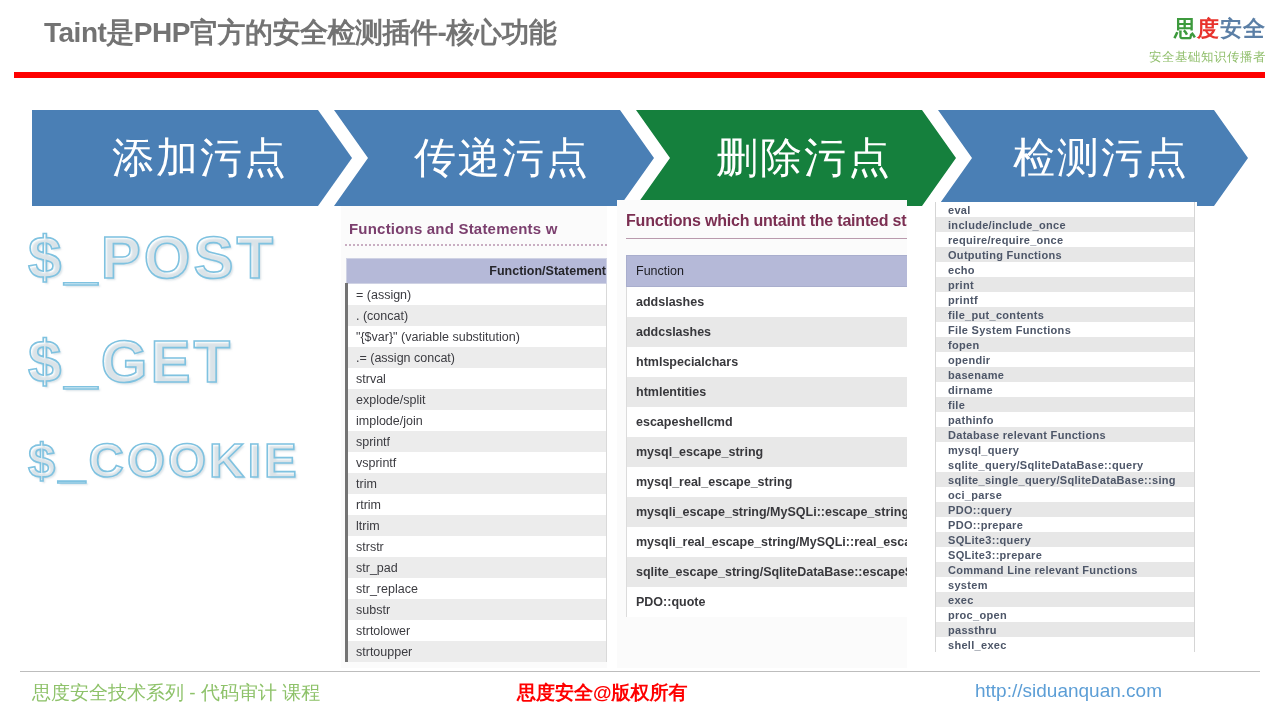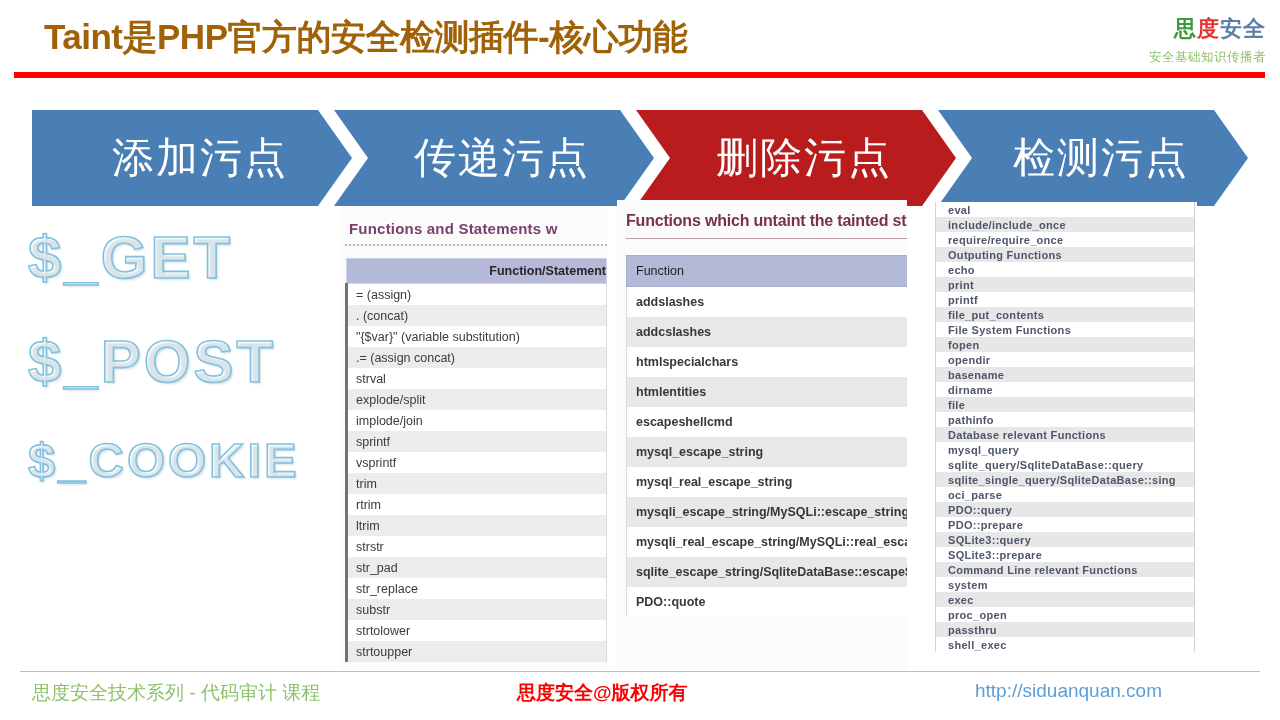--- a/index.html
+++ b/index.html
@@ -5,21 +5,21 @@
 <style>
   html,body{margin:0;padding:0;}
   body{
     width:1280px;height:720px;overflow:hidden;background:#ffffff;
     font-family:"Liberation Sans","DejaVu Sans",sans-serif;
     position:relative;
   }
   
   #slide-title{
     position:absolute;left:44px;top:14px;
-    font-size:35px;font-weight:bold;color:#a16207;
+    font-size:28px;font-weight:bold;color:#737373;
     letter-spacing:-0.5px;white-space:nowrap;
   }
   #brand-logo{
     position:absolute;right:14px;top:14px;text-align:right;white-space:nowrap;
   }
   #brand-logo .bl{font-size:22px;font-weight:bold;letter-spacing:1px;}
   #brand-logo .g{color:#3d9a3d;}
   #brand-logo .r{color:#e8322c;}
   #brand-logo .b{color:#5b7fa6;}
   #brand-tagline{
@@ -141,31 +141,31 @@
 
 <div id="red-rule" style="background: rgb(254, 0, 0);"></div>
 
 <div id="chevron-band">
   <div class="chev first" style="left: 0px; width: 320px; background: rgb(74, 127, 181);">
     <span>添加污点</span>
   </div>
   <div class="chev" style="left: 302px; width: 320px; background: rgb(74, 127, 181);">
     <span>传递污点</span>
   </div>
-  <div class="chev" style="left: 604px; width: 320px; background: #b91c1c;">
+  <div class="chev" style="left: 604px; width: 320px; background: #15803d;">
     <span>删除污点</span>
   </div>
   <div class="chev" style="left: 906px; width: 310px; background: rgb(74, 127, 181);">
     <span>检测污点</span>
   </div>
 </div>
 
 <div id="superglobals">
+  <div class="sg">$_POST</div>
   <div class="sg">$_GET</div>
-  <div class="sg">$_POST</div>
   <div class="sg small">$_COOKIE</div>
 </div>
 
 <div class="card" id="card-assign">
   <div class="card-title">Functions and Statements w</div>
   <div class="dotted"></div>
   <table>
     <thead>
       <tr>
         <th>Function/Statement</th>

